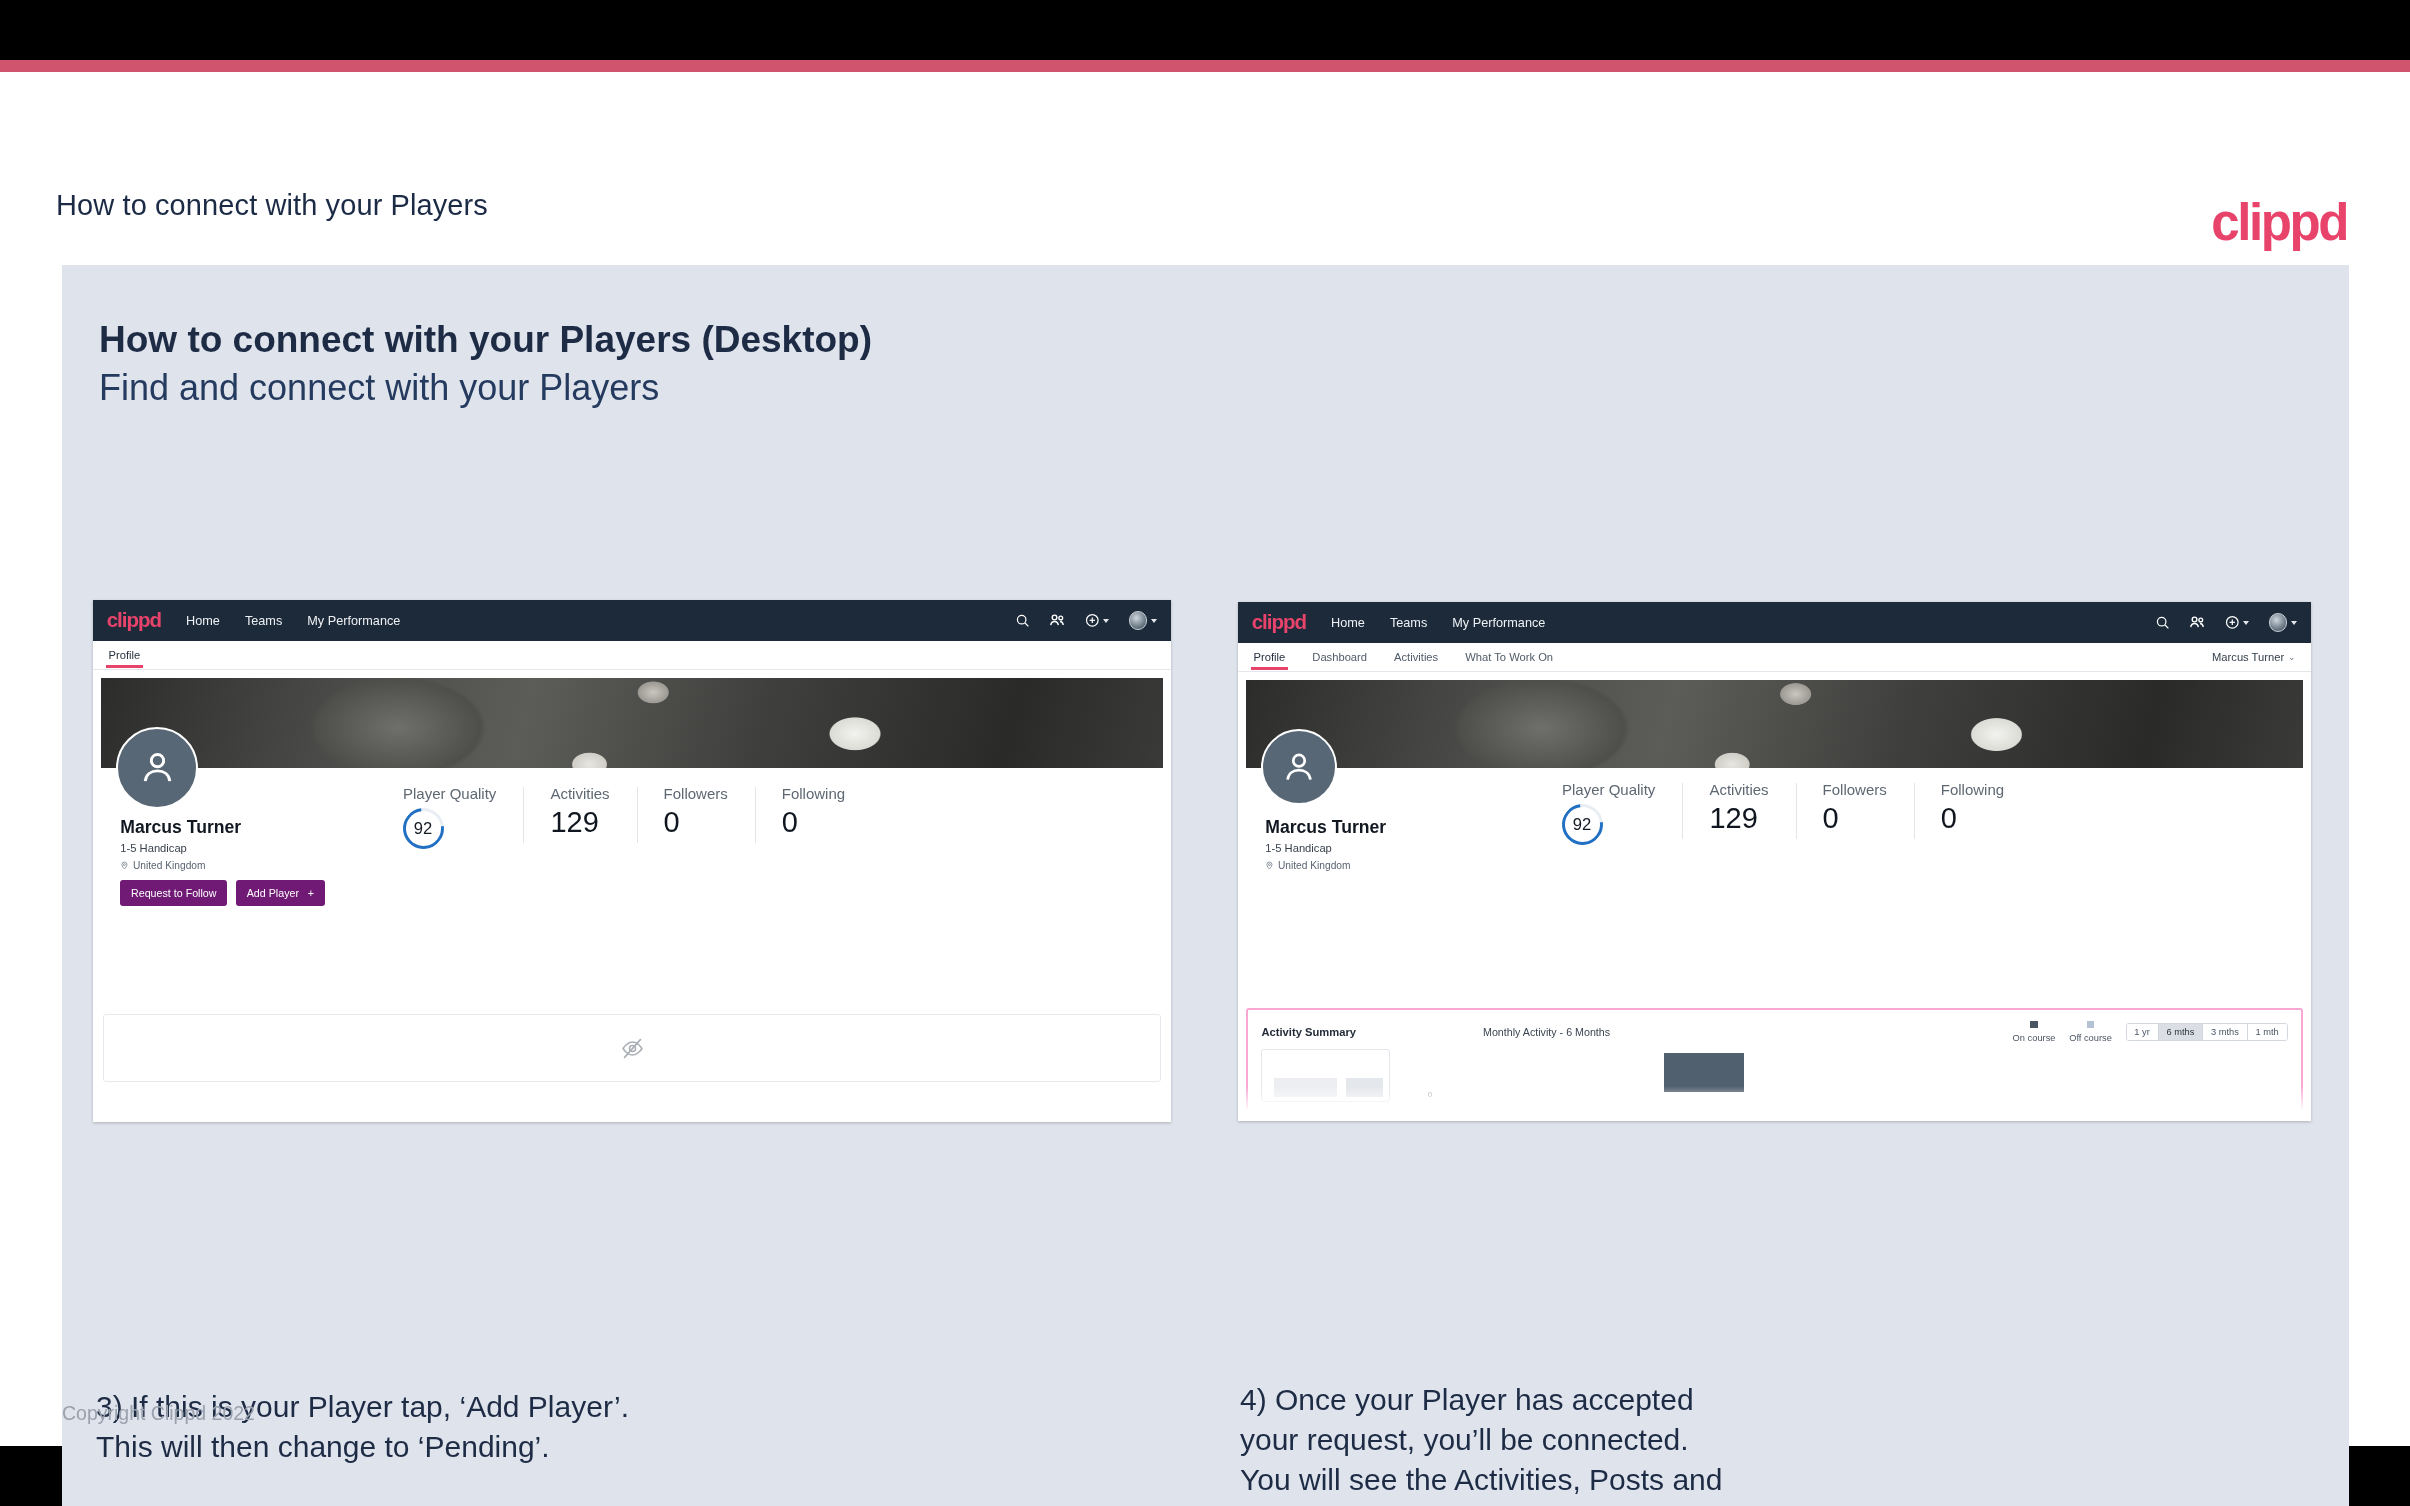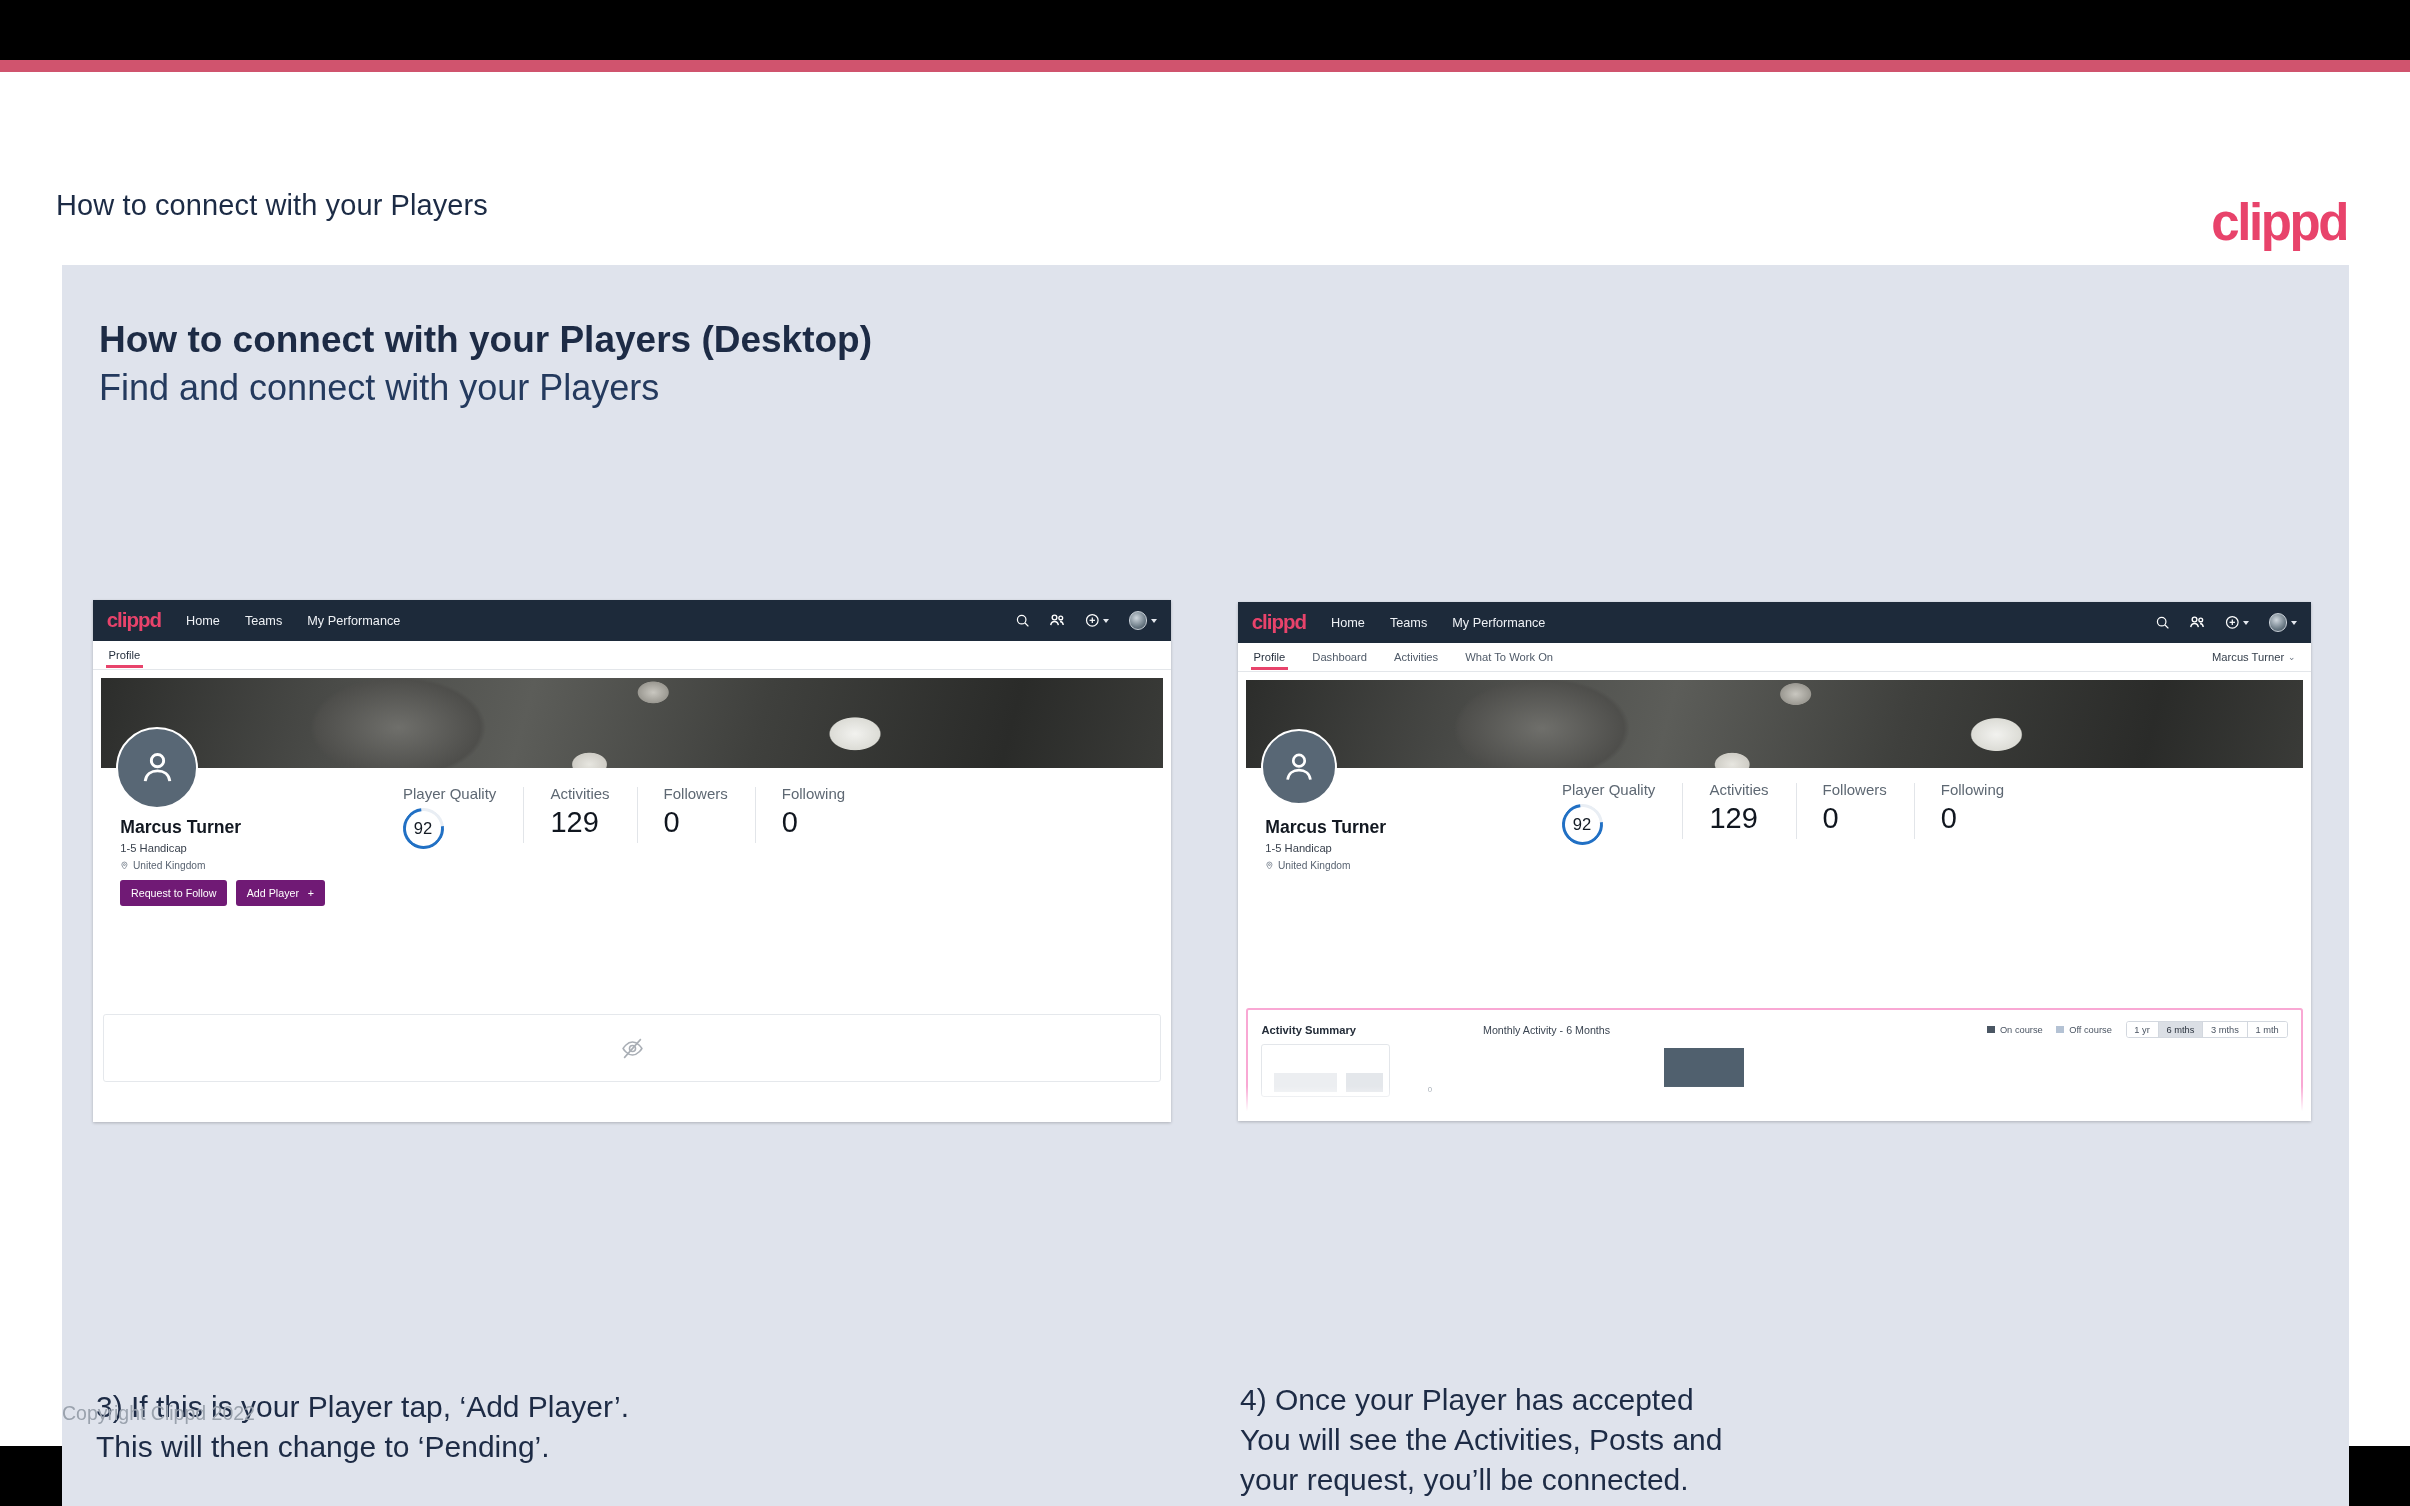--- a/index.html
+++ b/index.html
@@ -166,21 +166,21 @@
   
   .act-strip {
     position:absolute; left:7.8px; right:7.8px; top:406px; height:107px;
     background:#fff; border:2px solid #f9a8d4; border-radius:2.9px;
   }
   .act-head { display:flex; align-items:center; padding:10.7px 13.7px 0 13.7px; }
   .act-title { font-size:11.2px; color:#232c38; font-weight:bold; }
   .act-sub { font-size:10.7px; color:#3b4552; margin-left:127px; }
   .act-right { margin-left:auto; display:flex; align-items:center; gap:13.7px; }
   .legend { display:flex; align-items:center; gap:13.7px; }
-  .legend-item { display:flex; align-items:center; gap:4.9px; font-size:9.3px; color:#4b5563; }
+  .legend-item { display:flex; align-items:center; gap:4.9px; font-size:9.3px; color:#4b5563;flex-direction:column; }
   .sw { width:7.8px; height:7.8px; display:inline-block; }
   .sw.on  { background:#4a5663; }
   .sw.off { background:#b4c2d4; }
   .seg { display:flex; border:1px solid #d3d8df; border-radius:2.9px; overflow:hidden; }
   .seg div { font-size:9.3px; color:#4b5563; padding:2.9px 7.8px; border-right:1px solid #d3d8df; background:#fff; white-space:nowrap;}
   .seg div:last-child { border-right:none; }
   .seg div.sel { background:#dbdfe5; color:#2b333e; }
   .act-body { position:relative; height:53px; margin-top:5.9px; }
   .act-box { position:absolute; left:13.7px; top:0; width:129px; height:53px; border:1px solid #e3e6ea; border-radius:2.9px; }
   .act-box i { position:absolute; bottom:3.9px; height:19.5px; background:#eceef1; display:block; }
@@ -456,22 +456,22 @@
         <div class="shot-fade"></div>
       </div>
 
       <div class="cap cap-left">
         <div>3) If this is your Player tap, ‘Add Player’.</div>
         <div>This will then change to ‘Pending’.</div>
       </div>
 
       <div class="cap cap-right">
         <div>4) Once your Player has accepted</div>
+        <div>your request, you’ll be connected.</div>
         <div>You will see the Activities, Posts and</div>
-        <div>your request, you’ll be connected.</div>
         <div>Dashboards they have visible.</div>
       </div>
     </div>
 
     <div class="footer">Copyright Clippd 2022</div>
   </div>
 </div>
 
 
 </body></html>

